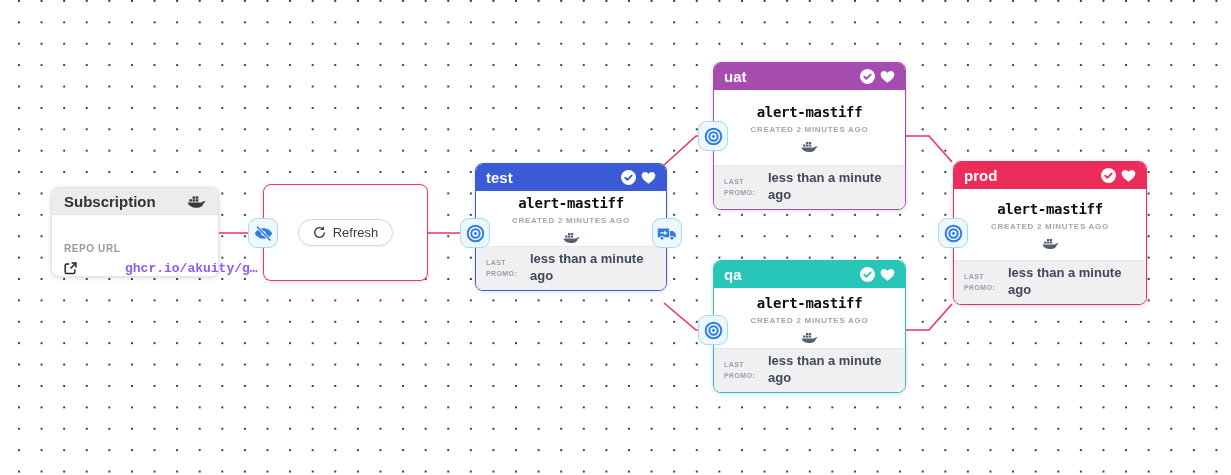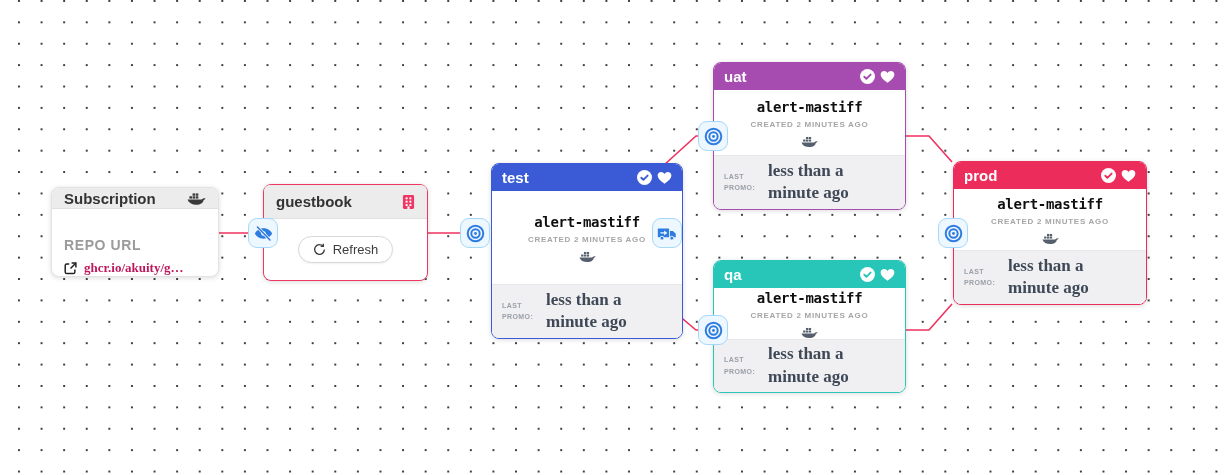--- a/index.html
+++ b/index.html
@@ -24,23 +24,23 @@
     display:flex; align-items:center; justify-content:space-between;
     padding:0 12px; border-radius:7px 7px 0 0;
   }
   .gray-header { background:#ececec; border-bottom:1px solid #e0e0e0; }
   .card-title { font-weight:700; font-size:15px; color:#333; }
 
   
   .sub-card { left:51px; top:187px; width:168px; height:90px; border:1px solid #e3e3e3;gap:20px; }
   .sub-card .card-header { height:31px; }
   .sub-body { padding:8px 12px 0 12px; }
-  .tiny-label { font-size:14px; font-weight:700; color:#9b9b9b; letter-spacing:.6px; }
+  .tiny-label { font-size:10px; font-weight:700; color:#9b9b9b; letter-spacing:.6px; }
   .repo-row { display:flex; align-items:center; gap:7px; margin-top:7px; color:#1a1a1a; cursor:pointer; }
-  .repo-url { font-family:Liberation Serif, serif; font-weight:700; font-size:13px; color:#be185d; white-space:nowrap; }
+  .repo-url { font-family:Liberation Mono, monospace; font-weight:700; font-size:13px; color:#8b5cf6; white-space:nowrap;margin-left:41px; }
 
   
   .wh-card { left:263px; top:184px; width:165px; height:97px; border:1.4px solid #ee3763; }
   .wh-card .card-header { height:34px; border-radius:6px 6px 0 0; }
   .wh-body { flex:1; display:flex; align-items:center; justify-content:center; }
   .refresh-btn {
     display:inline-flex; align-items:center; gap:7px;
     background:#fff; border:1px solid #d7d7d7; border-radius:16px;
     padding:5px 14px; font-size:13px; color:#3c3c3c; cursor:pointer;
     box-shadow:0 1px 2px rgba(0,0,0,.06);
@@ -57,23 +57,23 @@
   .hdr-icons { display:flex; align-items:center; gap:5px; }
   .stage-body { flex:1; display:flex; flex-direction:column; align-items:center; justify-content:center; padding-top:2px;text-align:center; }
   .freight-name { font-family:"DejaVu Sans Mono", monospace; font-weight:700; font-size:14px; color:#0f0f0f; letter-spacing:-.3px; }
   .freight-created { font-size:8px; font-weight:700; color:#a6a6a6; letter-spacing:.7px; margin-top:5px; }
   .body-docker { color:#565f6e; margin-top:6px; }
   .stage-footer {
     background:#f0f0f2; border-top:1px solid #e7e7ea; border-radius:0 0 7px 7px;
     display:flex; align-items:center; gap:8px; padding:4px 8px 5px 10px; min-height:36px;
   }
   .promo-label { width:36px; flex:0 0 36px; font-size:7px; font-weight:700; color:#9aa0a8; letter-spacing:.4px; line-height:1.6; }
-  .promo-value { font-family:Liberation Serif, serif; font-weight:700; font-size:17px; color:#3e4856; line-height:1.3; }
-
-  #stage-test { left:491px; top:163px; width:192px; height:176px; }
+  .promo-value { font-family:Liberation Sans, sans-serif; font-weight:700; font-size:13px; color:#3e4856; line-height:1.3; }
+
+  #stage-test { left:475px; top:163px; width:192px; height:128px; }
   #stage-uat  { left:713px; top:62px;  width:193px; height:148px; }
   #stage-qa   { left:713px; top:260px; width:193px; height:133px; }
   #stage-prod { left:953px; top:161px; width:194px; height:144px; }
 
   
   .edge-btn {
     position:absolute; width:30px; height:30px; border-radius:9px;
     background:#edf7ff; border:1.5px solid #a5d8f9; color:#2f7ce0;
     display:flex; align-items:center; justify-content:center; cursor:pointer;
     z-index:5;
@@ -130,37 +130,20 @@
                 <path d="M12.6 1.4 7 7"></path>
               </g>
             </svg>
         </span>
         <span class="repo-url">ghcr.io/akuity/g…</span>
       </div>
     </div>
   </div>
 
   <div class="card wh-card">
-    <div class="card-header gray-header">
-      <span class="card-title">guestbook</span>
-      <span style="color:#ee3763">
-        <svg width="13" height="16" viewBox="0 0 14 16">
-            <rect x="1" y=".5" width="12" height="15" rx="1.5" fill="currentColor"></rect>
-            <g fill="#fff">
-              <rect x="3.9" y="3" width="2.1" height="2.1"></rect>
-              <rect x="8" y="3" width="2.1" height="2.1"></rect>
-              <rect x="3.9" y="6.6" width="2.1" height="2.1"></rect>
-              <rect x="8" y="6.6" width="2.1" height="2.1"></rect>
-              <rect x="3.9" y="10.2" width="2.1" height="2.1"></rect>
-              <rect x="8" y="10.2" width="2.1" height="2.1"></rect>
-              <rect x="5.8" y="12.8" width="2.4" height="2.7"></rect>
-            </g>
-          </svg>
-      </span>
-    </div>
     <div class="wh-body">
       <button class="refresh-btn">
         <span style="color:#3c3c3c">
           <svg width="13" height="13" viewBox="0 0 16 16">
               <g fill="none" stroke="currentColor" stroke-width="1.7">
                 <path d="M14 8a6 6 0 1 1-1.7-4.2"></path>
                 <path d="M12.7.9v3.3H9.4"></path>
               </g>
             </svg>
         </span>

